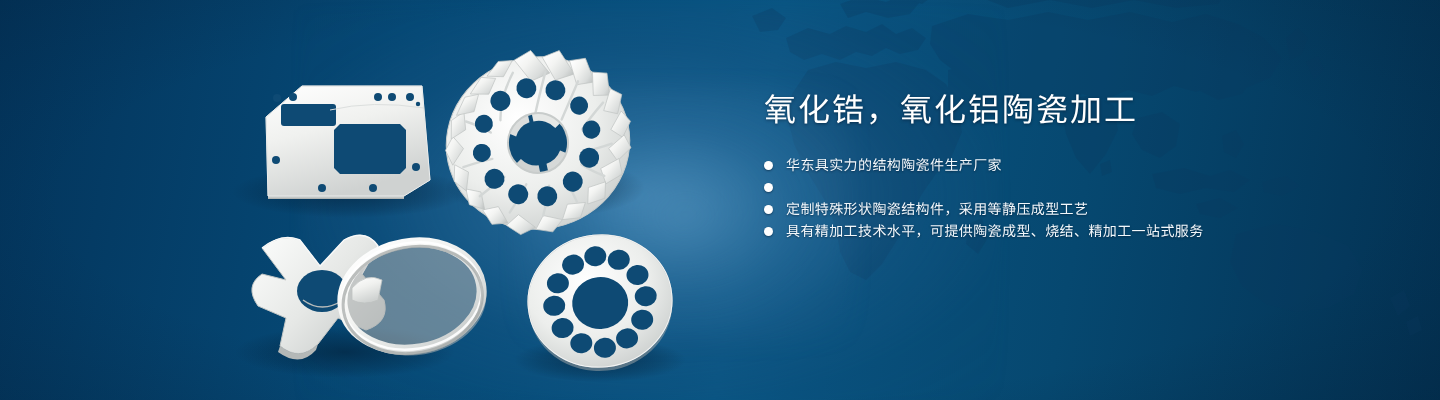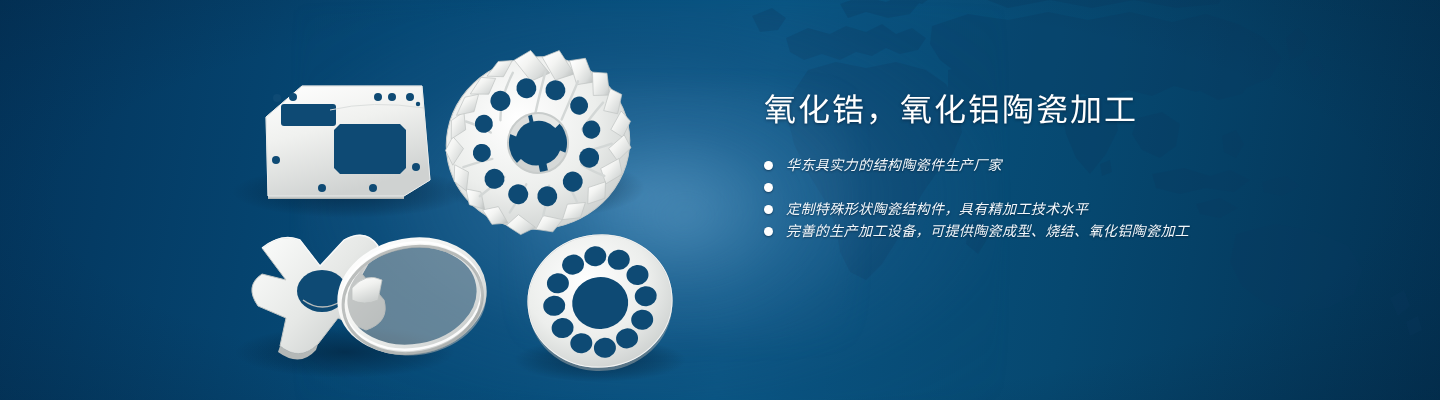--- a/index.html
+++ b/index.html
@@ -95,21 +95,20 @@
     color: #ffffff;
     font-weight: 400;
     margin: 0 0 22px 0;
     white-space: nowrap;
     text-shadow: 0 1px 3px rgba(0,16,34,0.55);
   }
   .bullets {
     list-style: none;
     margin: 0;
     padding: 0;
-    font-style: italic;
   }
   .bullet {
     display: flex;
     align-items: center;
     height: 22px;
     margin-bottom: 0px;
   }
   .bullet + .bullet { margin-top: 0px; }
   .dot {
     flex: 0 0 auto;
@@ -375,22 +374,22 @@
     <ul class="bullets">
       <li class="bullet">
         <span class="dot"></span>
         <span class="bullet-text">华东具实力的结构陶瓷件生产厂家</span>
       </li>
       <li class="bullet">
         <span class="dot"></span>
       </li>
       <li class="bullet">
         <span class="dot"></span>
-        <span class="bullet-text">定制特殊形状陶瓷结构件，具有精加工技术水平</span>
+        <span class="bullet-text">定制特殊形状陶瓷结构件，采用等静压成型工艺</span>
       </li>
       <li class="bullet">
         <span class="dot"></span>
-        <span class="bullet-text">完善的生产加工设备，可提供陶瓷成型、烧结、氧化铝陶瓷加工</span>
+        <span class="bullet-text">具有精加工技术水平，可提供陶瓷成型、烧结、精加工一站式服务</span>
       </li>
     </ul>
   </div>
 
 </div>
 
 </body></html>

